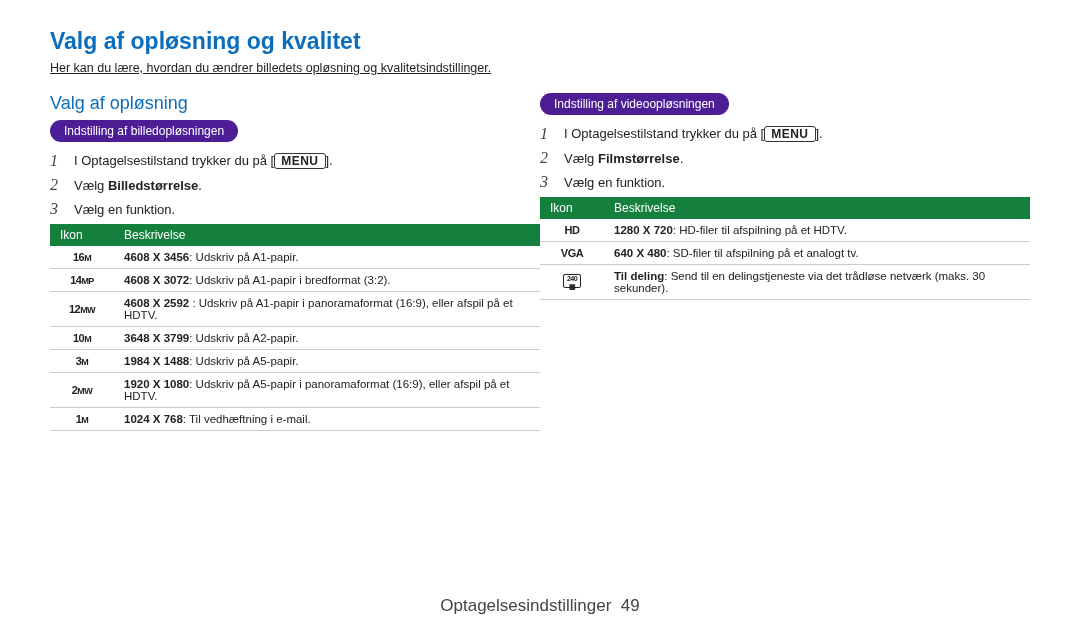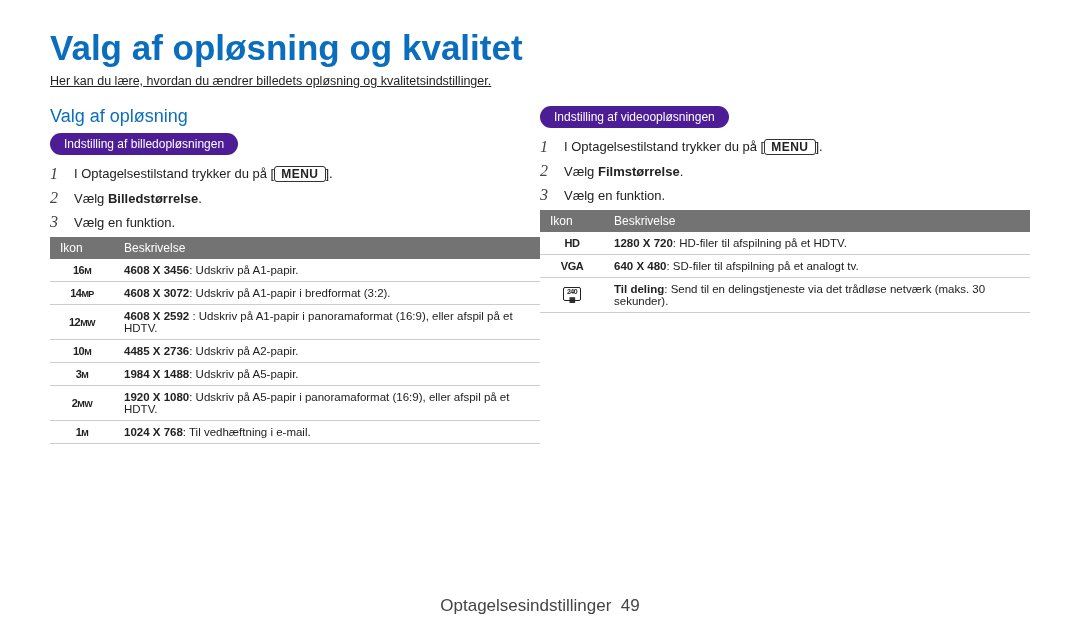--- a/index.html
+++ b/index.html
@@ -6,21 +6,21 @@
   body {
     font-family: Arial, Helvetica, sans-serif;
     width: 1080px;
     height: 630px;
     padding: 28px 50px 20px 50px;
     color: #222;
     position: relative;
   }
   .page-title {
     color: #0a6ebd;
-    font-size: 35px;
+    font-size: 23px;
     font-weight: bold;
     margin-bottom: 6px;
   }
   .page-intro {
     font-size: 12.5px;
     margin-bottom: 18px;
     text-decoration: underline;
   }
   .columns {
     display: flex;
@@ -72,21 +72,21 @@
     vertical-align: middle;
   }
   .bold { font-weight: bold; }
   table {
     border-collapse: collapse;
     width: 100%;
     font-size: 11.5px;
     margin-top: 6px;
   }
   th {
-    background: #737373;
+    background: #15803d;
     color: #fff;
     font-weight: normal;
     text-align: left;
     padding: 4px 10px;
     font-size: 12px;
   }
   th:first-child { width: 64px; }
   td {
     border-bottom: 1px solid #ccc;
     padding: 5px 10px;
@@ -162,21 +162,21 @@
       <tr>
             <td class="icon-cell">14<span class="sub">MP</span></td>
             <td><span class="res-bold">4608 X 3072</span><span>: Udskriv på A1-papir i bredformat (3:2).</span></td>
           </tr>
       <tr>
             <td class="icon-cell">12<span class="sub">MW</span></td>
             <td><span class="res-bold">4608 X 2592</span><span> : Udskriv på A1-papir i panoramaformat (16:9), eller afspil på et HDTV.</span></td>
           </tr>
       <tr>
             <td class="icon-cell">10<span class="sub">M</span></td>
-            <td><span class="res-bold">4485 X 2736</span><span>: Udskriv på A2-papir.</span></td>
+            <td><span class="res-bold">3648 X 3799</span><span>: Udskriv på A2-papir.</span></td>
           </tr>
       <tr>
             <td class="icon-cell">3<span class="sub">M</span></td>
             <td><span class="res-bold">1984 X 1488</span><span>: Udskriv på A5-papir.</span></td>
           </tr>
       <tr>
             <td class="icon-cell">2<span class="sub">MW</span></td>
             <td><span class="res-bold">1920 X 1080</span><span>: Udskriv på A5-papir i panoramaformat (16:9), eller afspil på et HDTV.</span></td>
           </tr>
       <tr>

